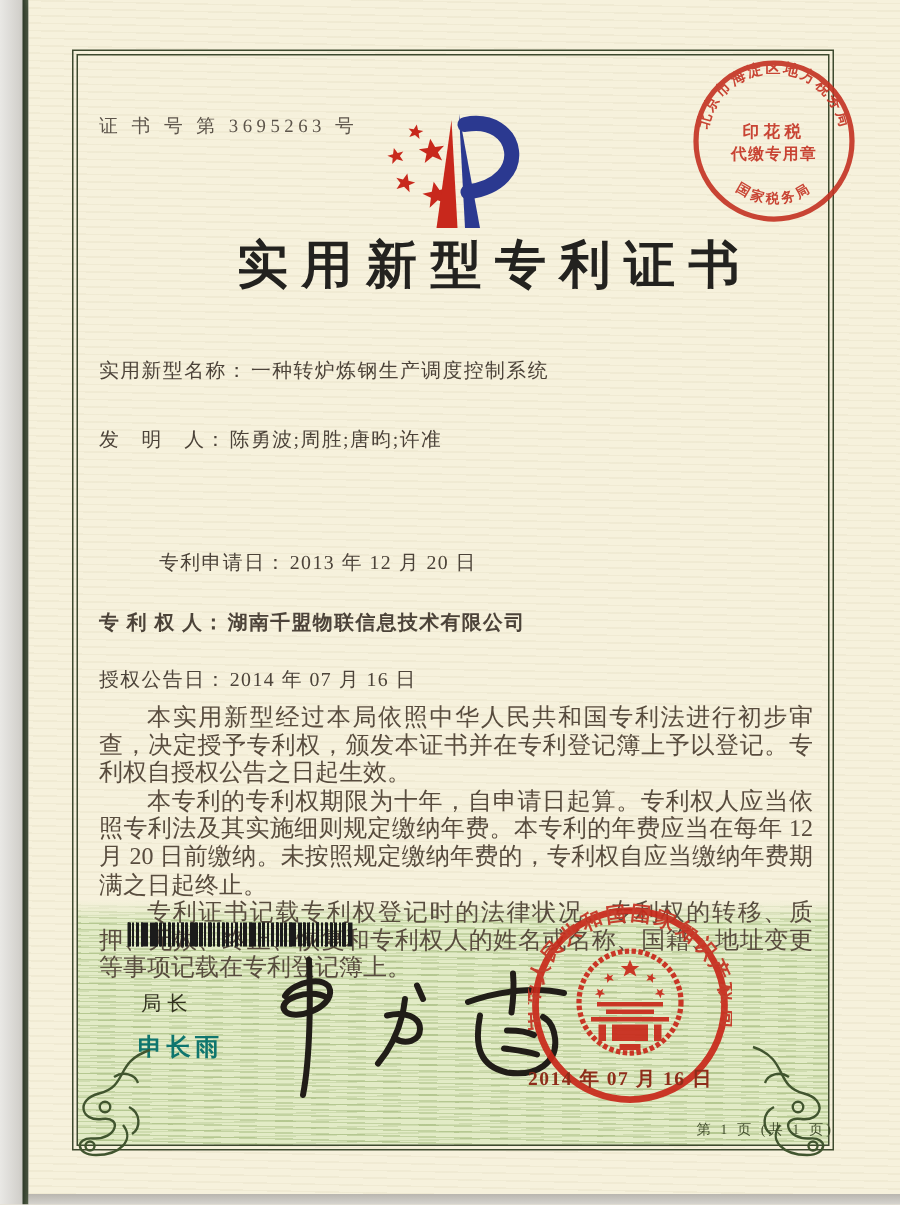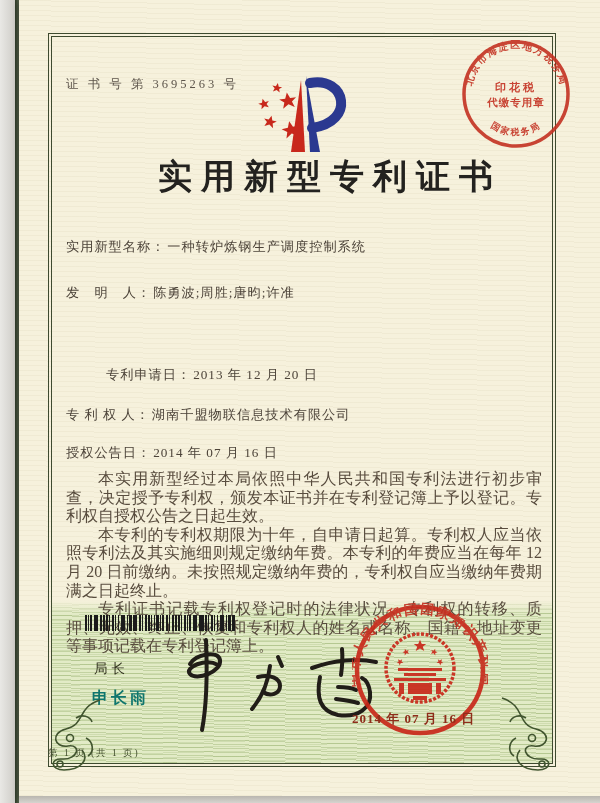--- a/index.html
+++ b/index.html
@@ -34,21 +34,21 @@
 
   .cert-no{position:absolute;left:66px;top:76px;font-size:12.5px;letter-spacing:3px;
     color:#5c544a;z-index:3;}
   .logo{position:absolute;left:246px;top:64px;z-index:3;}
   .title{position:absolute;left:48px;top:154px;width:564px;text-align:center;
     font-size:34px;font-weight:700;letter-spacing:9px;color:#23221f;z-index:3;}
 
   .field{position:absolute;left:66px;width:480px;font-size:13.2px;color:#4c4339;
     letter-spacing:1px;z-index:3;white-space:nowrap;}
   .field .lbl{margin-right:2px;}
-  .f0{top:238px;} .f1{top:284px;} .f2{top:324px;} .f3{top:366px;margin-left:40px;} .f4{top:406px;} .f5{top:444px;}
+  .f0{top:238px;} .f1{top:284px;} .f2{top:324px;} .f3{top:366px;margin-left:40px;} .f4{top:406px;font-weight:bold;} .f5{top:444px;}
 
   .body-text{position:absolute;left:66px;top:470px;width:476px;z-index:3;
     font-size:16px;line-height:18.6px;color:#584c3e;text-align:justify;}
   .body-text p{margin:0;text-indent:2em;}
 
   .barcode{position:absolute;left:85px;top:615px;width:150px;height:16px;z-index:3;
     background-image:
       repeating-linear-gradient(90deg,#1b1b1b 0 1.5px,transparent 1.5px 3px),
       repeating-linear-gradient(90deg,#1b1b1b 0 1px,transparent 1px 5.5px),
       repeating-linear-gradient(90deg,#1b1b1b 0 2px,transparent 2px 9px);}
@@ -58,21 +58,21 @@
   .signer-name{position:absolute;left:92px;top:688px;font-size:16px;font-weight:700;
     letter-spacing:3px;color:#0f766e;z-index:3;}
   .autograph{position:absolute;left:160px;top:634px;z-index:3;}
 
   .big-seal{position:absolute;left:352px;top:602px;z-index:4;}
   .seal-date{position:absolute;left:352px;top:710px;font-size:13px;letter-spacing:1px;
     color:#8e2d1a;z-index:5;font-weight:600;}
 
   .tax-seal{position:absolute;left:458px;top:36px;z-index:4;}
 
-  .footer{position:absolute;left:48px;top:747px;width:508px;text-align:left;
+  .footer{position:absolute;left:48px;top:747px;width:508px;text-align:right;
     font-size:9.5px;letter-spacing:2px;color:#44502f;z-index:3;}
 
   .flourish{position:absolute;z-index:3;}
   .flourish.left{left:46px;top:698px;}
   .flourish.right{left:498px;top:694px;}
 
   .seal-text{fill:#c43222;font-family:"Liberation Serif","DejaVu Serif",serif;font-weight:700;}
 </style>
 </head>
 <body>

